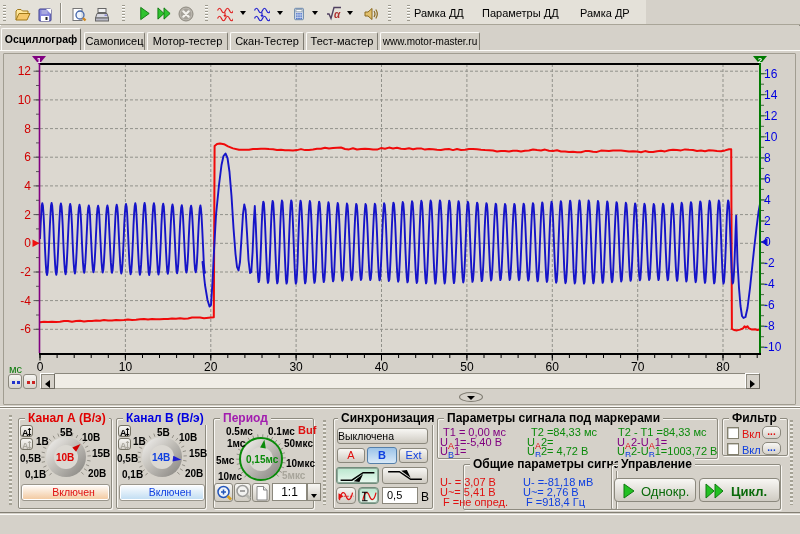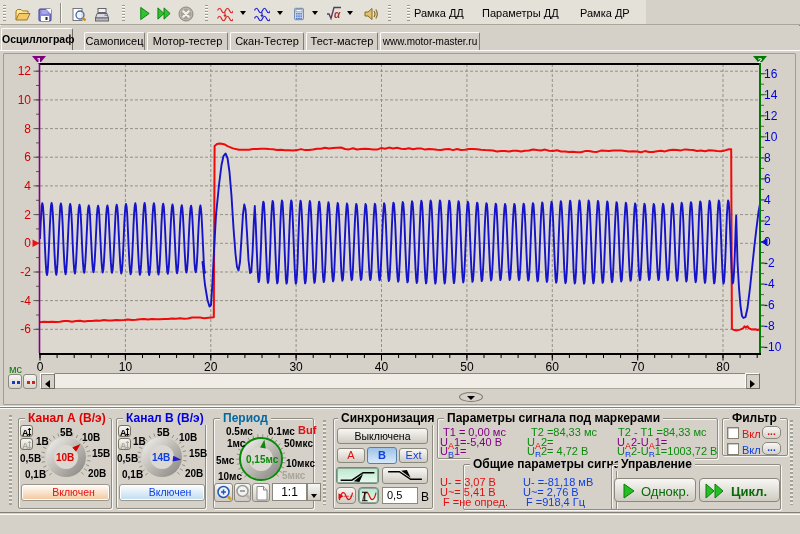--- a/index.html
+++ b/index.html
@@ -119,21 +119,21 @@
   </svg>
 <div class="abs dd" style="left:240px"></div>
 <div class="abs dd" style="left:277px"></div>
 <div class="abs dd" style="left:312px"></div>
 <div class="abs dd" style="left:347px"></div>
 <span class="abs tbtn" style="left:414px">Рамка ДД</span>
 <span class="abs tbtn" style="left:482px">Параметры ДД</span>
 <span class="abs tbtn" style="left:580px">Рамка ДР</span>
 
 <div class="abs" id="tabrow"></div>
-<div class="abs" id="tabactive" style="width:72px">Осциллограф</div>
+<div class="abs" id="tabactive" style="width:80px">Осциллограф</div>
 <div class="abs tab" style="left:84px;width:61px">Самописец</div>
 <div class="abs tab" style="left:147px;width:81px">Мотор-тестер</div>
 <div class="abs tab" style="left:230px;width:74px">Скан-Тестер</div>
 <div class="abs tab" style="left:306px;width:72px">Тест-мастер</div>
 <div class="abs tab" style="left:380px;width:100px;font-size:10px">www.motor-master.ru</div>
 <div class="abs" id="page"></div>
 <div class="abs" id="chartpanel"></div>
 <svg id="chart" class="abs" style="left:0;top:50px" width="800" height="356" viewBox="0 50 800 356">
 <rect x="39" y="64" width="722" height="290" fill="#dcd8d0"></rect>
 <g stroke="#91918a" stroke-width="1" stroke-dasharray="3,2">
@@ -469,21 +469,21 @@
 <span class="abs klab" style="left:179px;top:432px">10В</span>
 <span class="abs klab" style="left:189px;top:448px">15В</span>
 <span class="abs klab" style="left:185px;top:468px">20В</span>
 <span class="abs klab" style="left:133px;top:436px">1В</span>
 <span class="abs klab" style="left:117px;top:453px">0,5В</span>
 <span class="abs klab" style="left:122px;top:469px">0,1В</span>
 <span class="abs" style="left:152px;top:452px;font-size:10px;font-weight:bold;color:#1040e0">14В</span>
 <div class="abs onbtn" style="left:119px;top:484px;width:86px;height:17px;background:linear-gradient(#fdfeff,#bfdcf2);color:#1040e0">Включен</div>
 
 <div class="abs group" style="left:213px;top:418px;width:101px;height:91px">
-    <span class="cap" style="color:#0369a1">Период</span>
+    <span class="cap" style="color:#a21caf">Период</span>
   </div>
 <svg class="abs" style="left:233px;top:431px" width="56" height="56" viewBox="0 0 56 56">
 <defs></defs>
 <g stroke="#8a877e" stroke-width="0.9">
       <line x1="13.6" y1="44.0" x2="11.4" y2="46.4"></line>
       <line x1="10.6" y1="40.7" x2="8.0" y2="42.6"></line>
       <line x1="8.4" y1="36.8" x2="5.4" y2="38.2"></line>
       <line x1="7.0" y1="32.6" x2="3.8" y2="33.3"></line>
       <line x1="6.5" y1="28.2" x2="3.2" y2="28.2"></line>
       <line x1="6.9" y1="23.8" x2="3.7" y2="23.1"></line>
@@ -534,21 +534,21 @@
 <div class="abs pbtn" style="left:252px;top:483px;width:18px;height:19px"><svg width="16" height="16" viewBox="0 0 16 16" style="margin:0.5px">
       <path d="M3 1.5 L9.5 1.5 L13 5 L13 15 L3 15 Z" fill="#fff" stroke="#888"></path>
       <path d="M9.5 1.5 L9.5 5 L13 5" fill="#e8e8e8" stroke="#888"></path>
     </svg></div>
 <div class="abs" style="left:272px;top:483px;width:35px;height:18px;background:#fff;border:1px solid #8b887d;font-size:12px;line-height:16px;text-align:center">1:1</div>
 <div class="abs" style="left:307px;top:483px;width:14px;height:18px;background:linear-gradient(#f8f7f4,#cfcbc2);border:1px solid #8b887d"><i class="arr" style="border-width:4px 3.5px 0 3.5px;border-color:#000 transparent transparent transparent;margin:6px 0 0 3px"></i></div>
 
 <div class="abs group" style="left:333px;top:418px;width:100px;height:91px">
     <span class="cap" style="left:4px">Синхронизация</span>
   </div>
-<div class="abs pbtn" style="left:337px;top:428px;width:91px;height:16px;font-size:10.5px;text-align:center;line-height:15px">Выключена</div>
+<div class="abs pbtn" style="left:337px;top:428px;width:91px;height:16px;font-size:10.5px;line-height:15px">Выключена</div>
 <div class="abs pbtn" style="left:337px;top:448px;width:28px;height:15px;font-size:11px;text-align:center;line-height:13px;color:#e01010">А</div>
 <div class="abs" style="left:367px;top:447px;width:30px;height:17px;background:linear-gradient(#9cc3e8,#d8e9f8);border:1px solid #5580aa;border-radius:3px;font-size:11px;font-weight:bold;text-align:center;line-height:15px;color:#1040e0">В</div>
 <div class="abs pbtn" style="left:399px;top:448px;width:29px;height:15px;font-size:11px;text-align:center;line-height:13px;color:#1040e0">Ext</div>
 <div class="abs pressed" style="left:336px;top:467px;width:43px;height:17px;border-radius:3px"><svg width="41" height="15" viewBox="0 0 42 16">
       <path d="M3 13 L15 13 L27 5 L39 5" fill="none" stroke="#000" stroke-width="1.6"></path>
       <polygon points="17,14 27,6.5 23,15" fill="#000"></polygon>
     </svg></div>
 <div class="abs pbtn" style="left:382px;top:467px;width:46px;height:17px"><svg width="44" height="15" viewBox="0 0 42 16">
       <path d="M3 4 L15 4 L27 12 L39 12" fill="none" stroke="#000" stroke-width="1.6"></path>
       <polygon points="17,3 27,10.5 23,2" fill="#000"></polygon>

